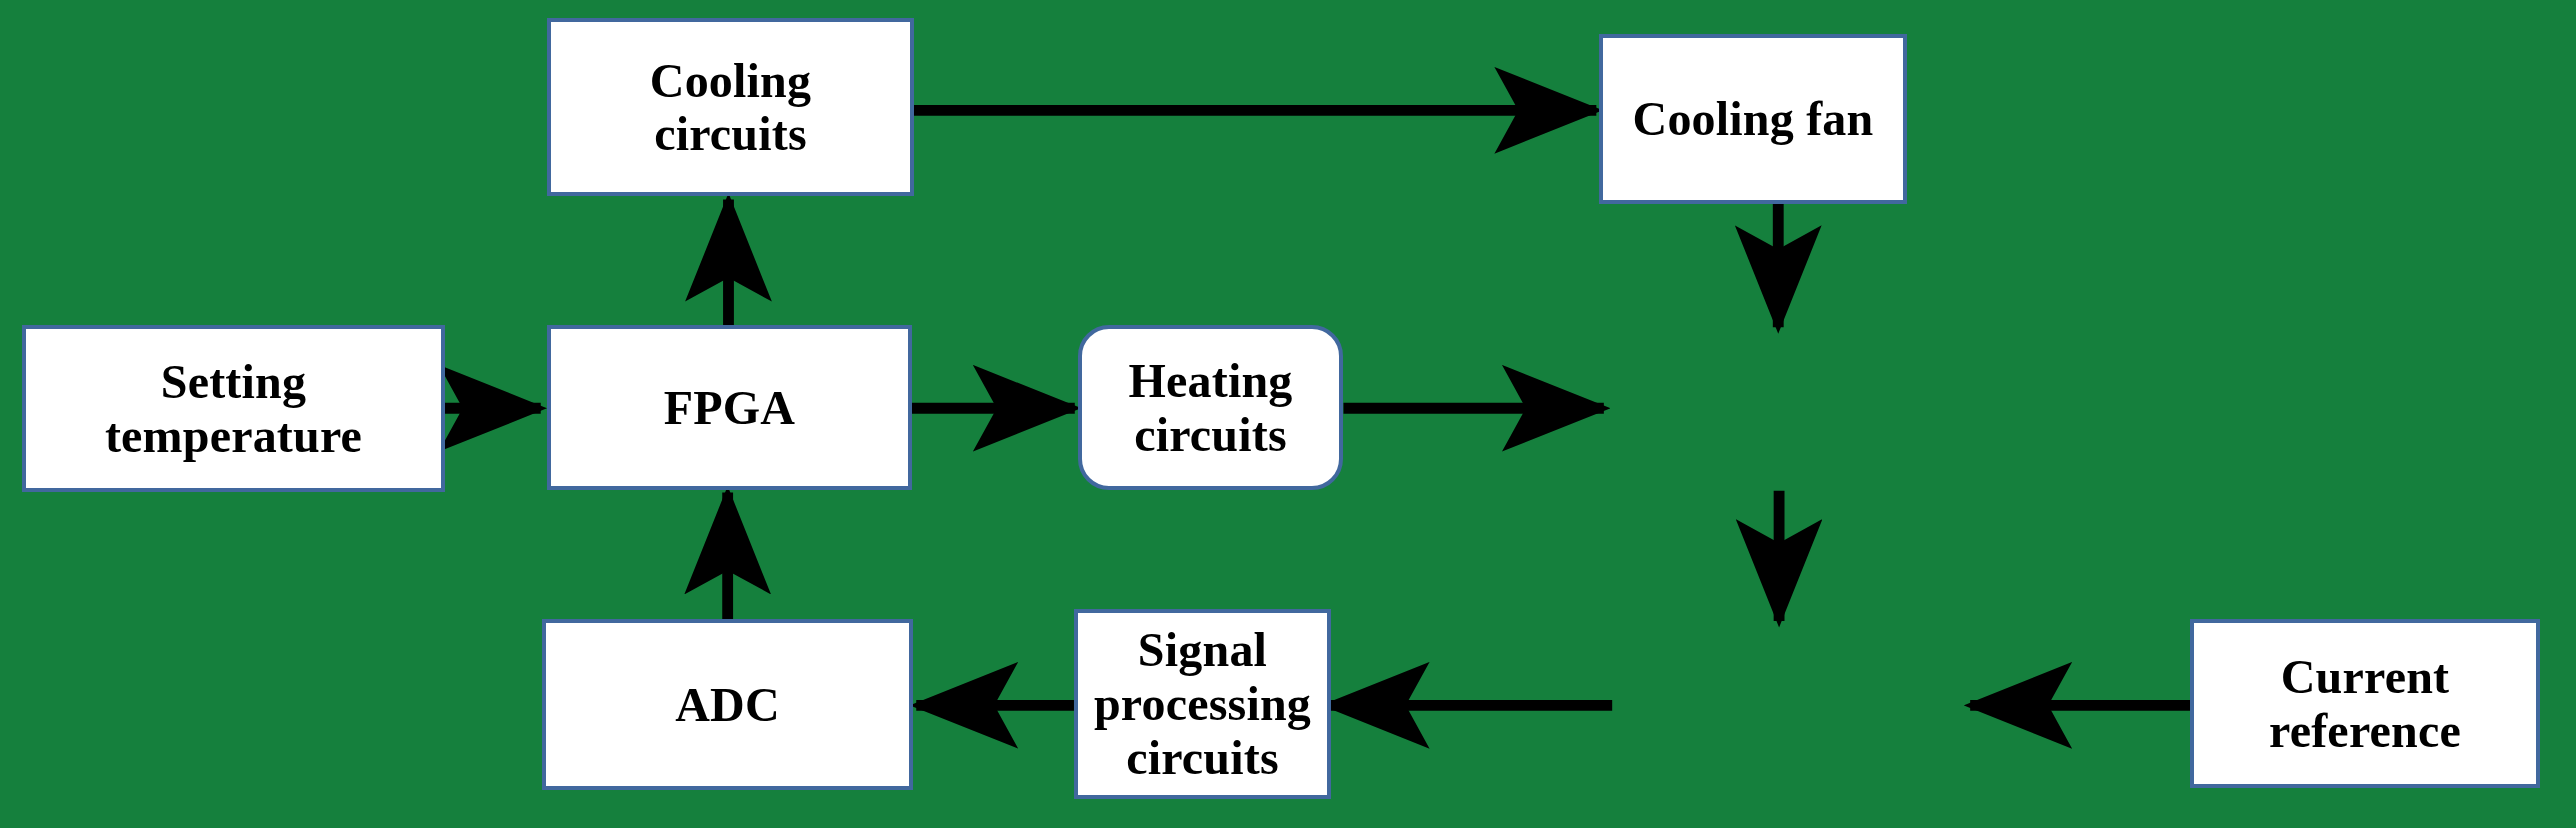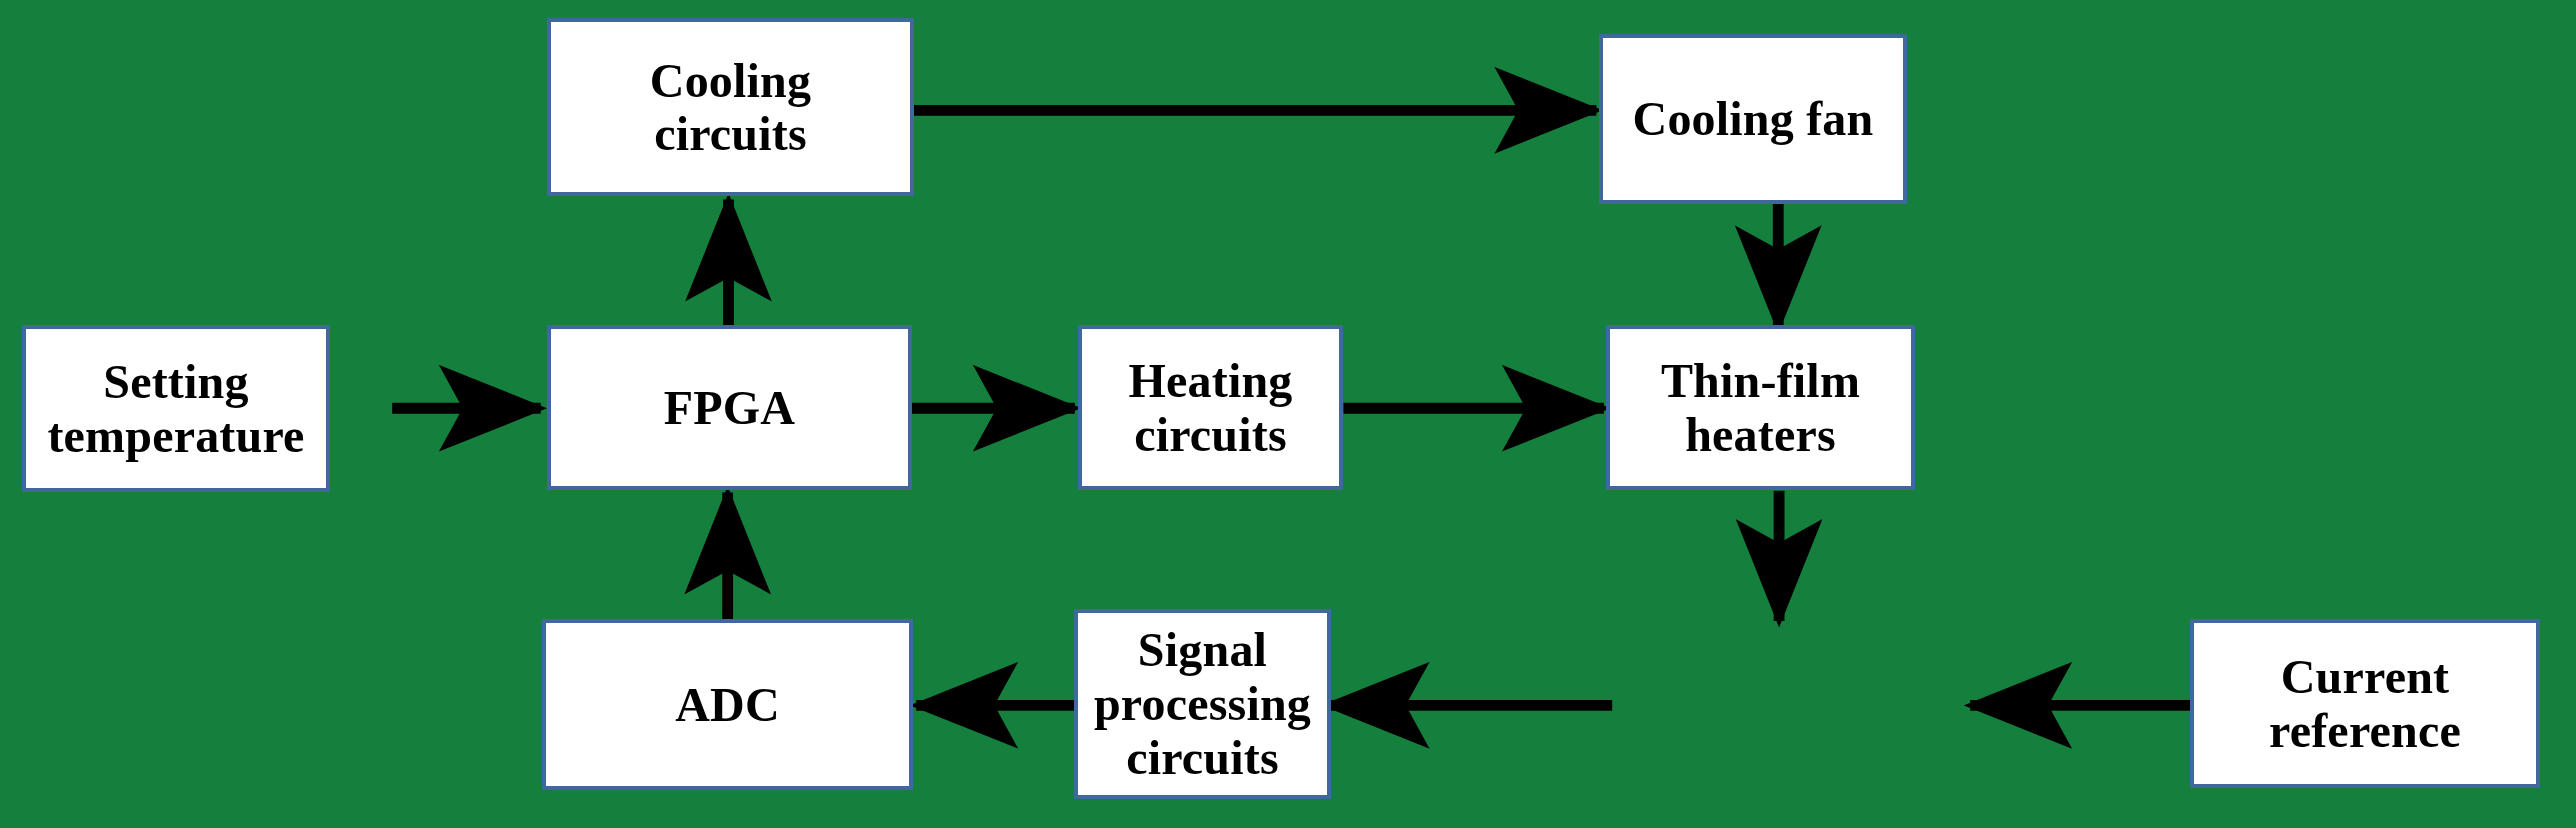--- a/index.html
+++ b/index.html
@@ -83,38 +83,34 @@
 
   <div class="node" style="left:547px; top:18.4px; width:367px; height:178px;">
     <span class="label">Cooling
 circuits</span>
   </div>
 
   <div class="node" style="left:1599px; top:26px; width:308px; height:170px;margin-top:8px;">
     <span class="label">Cooling fan</span>
   </div>
 
-  <div class="node" style="left:22px; top:325px; width:308px; height:167px;font-family:Liberation Serif, serif;">
+  <div class="node" style="left:22px; top:325px; width:423px; height:167px;font-family:Liberation Serif, serif;">
     <span class="label">Setting
 temperature</span>
   </div>
 
   <div class="node" style="left:547px; top:325px; width:365px; height:165px;">
     <span class="label">FPGA</span>
   </div>
 
-  <div class="node" style="left:1078px; top:325px; width:265px; height:165px;">
+  <div class="node" style="left:1078px; top:325px; width:265px; height:165px;border-radius:31px;">
     <span class="label">Heating
 circuits</span>
   </div>
 
-  <div class="node" style="left:1606px; top:325px; width:309px; height:165px;">
-    <span class="label">Thin-film
-heaters</span>
-  </div>
 
   <div class="node" style="left:542px; top:619px; width:371px; height:171px;">
     <span class="label">ADC</span>
   </div>
 
   <div class="node" style="left:1074px; top:609px; width:257px; height:190px;">
     <span class="label">Signal
 processing
 circuits</span>
   </div>

